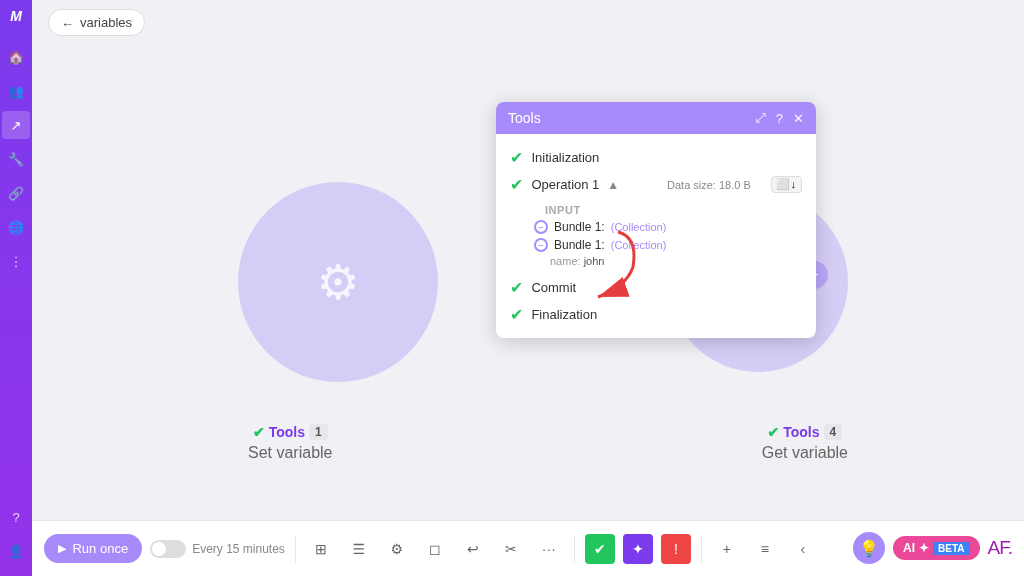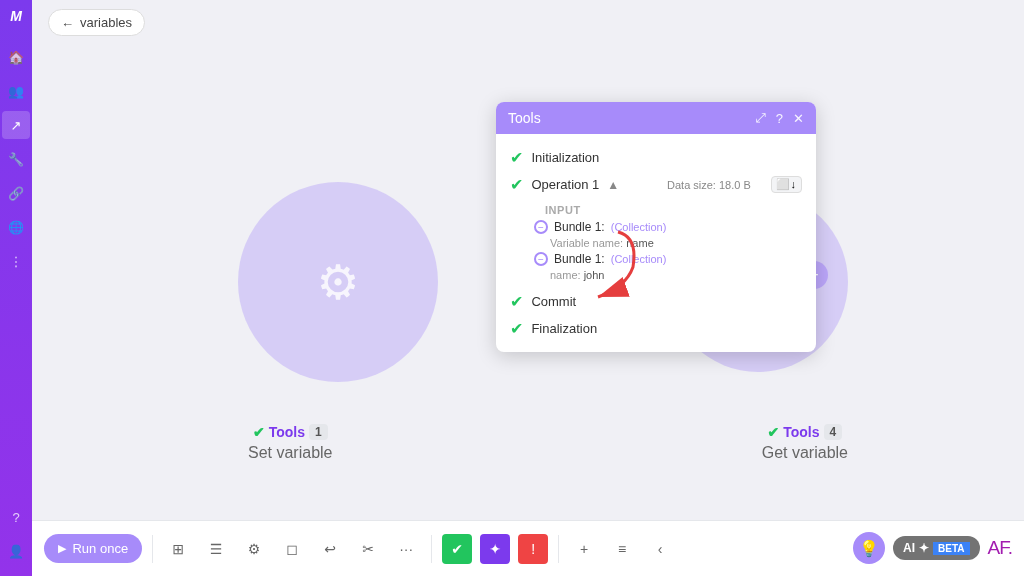--- a/index.html
+++ b/index.html
@@ -417,21 +417,21 @@
       right: 12px;
       display: flex;
       align-items: center;
       gap: 8px;
       z-index: 10;
     }
     .ai-badge {
       display: flex;
       align-items: center;
       gap: 4px;
-      background: #737373;
+      background: #ec4899;
       color: white;
       border-radius: 20px;
       padding: 5px 10px;
       font-size: 12px;
       font-weight: 600;
     }
     .beta-badge {
       background: #3b82f6;
       color: white;
       border-radius: 0;
@@ -546,24 +546,20 @@
               <button class="data-btn">⬜↓</button>
             </div>
           </div>
 
           <div class="section-label">INPUT</div>
           <div class="bundle-row">
             <div class="minus-circle">−</div>
             <span class="bundle-text">Bundle 1:</span>
             <span class="bundle-type">(Collection)</span>
           </div>
-          <div class="var-row">
-            <span>Variable name:</span>
-            <span class="var-value"> <span>name</span></span>
-          </div>
 
           <div class="bundle-row">
             <div class="minus-circle">−</div>
             <span class="bundle-text">Bundle 1:</span>
             <span class="bundle-type">(Collection)</span>
           </div>
           <div class="var-row">
             <span>name:</span>
             <span class="var-value"> <span>john</span></span>
           </div>
@@ -594,20 +590,24 @@
 
     </div>
   </div>
 
   <div class="bottom-toolbar">
     <button class="run-once-btn">
       <span class="play-icon">▶</span>
       <span>Run once</span>
     </button>
 
+    <div class="toggle-area">
+      <div class="toggle"></div>
+      <span>Every 15 minutes</span>
+    </div>
 
     <div class="toolbar-sep"></div>
 
     <button class="toolbar-btn">⊞</button>
     <button class="toolbar-btn">☰</button>
     <button class="toolbar-btn">⚙</button>
     <button class="toolbar-btn">◻</button>
     <button class="toolbar-btn">↩</button>
     <button class="toolbar-btn">✂</button>
     <button class="toolbar-btn">···</button>

